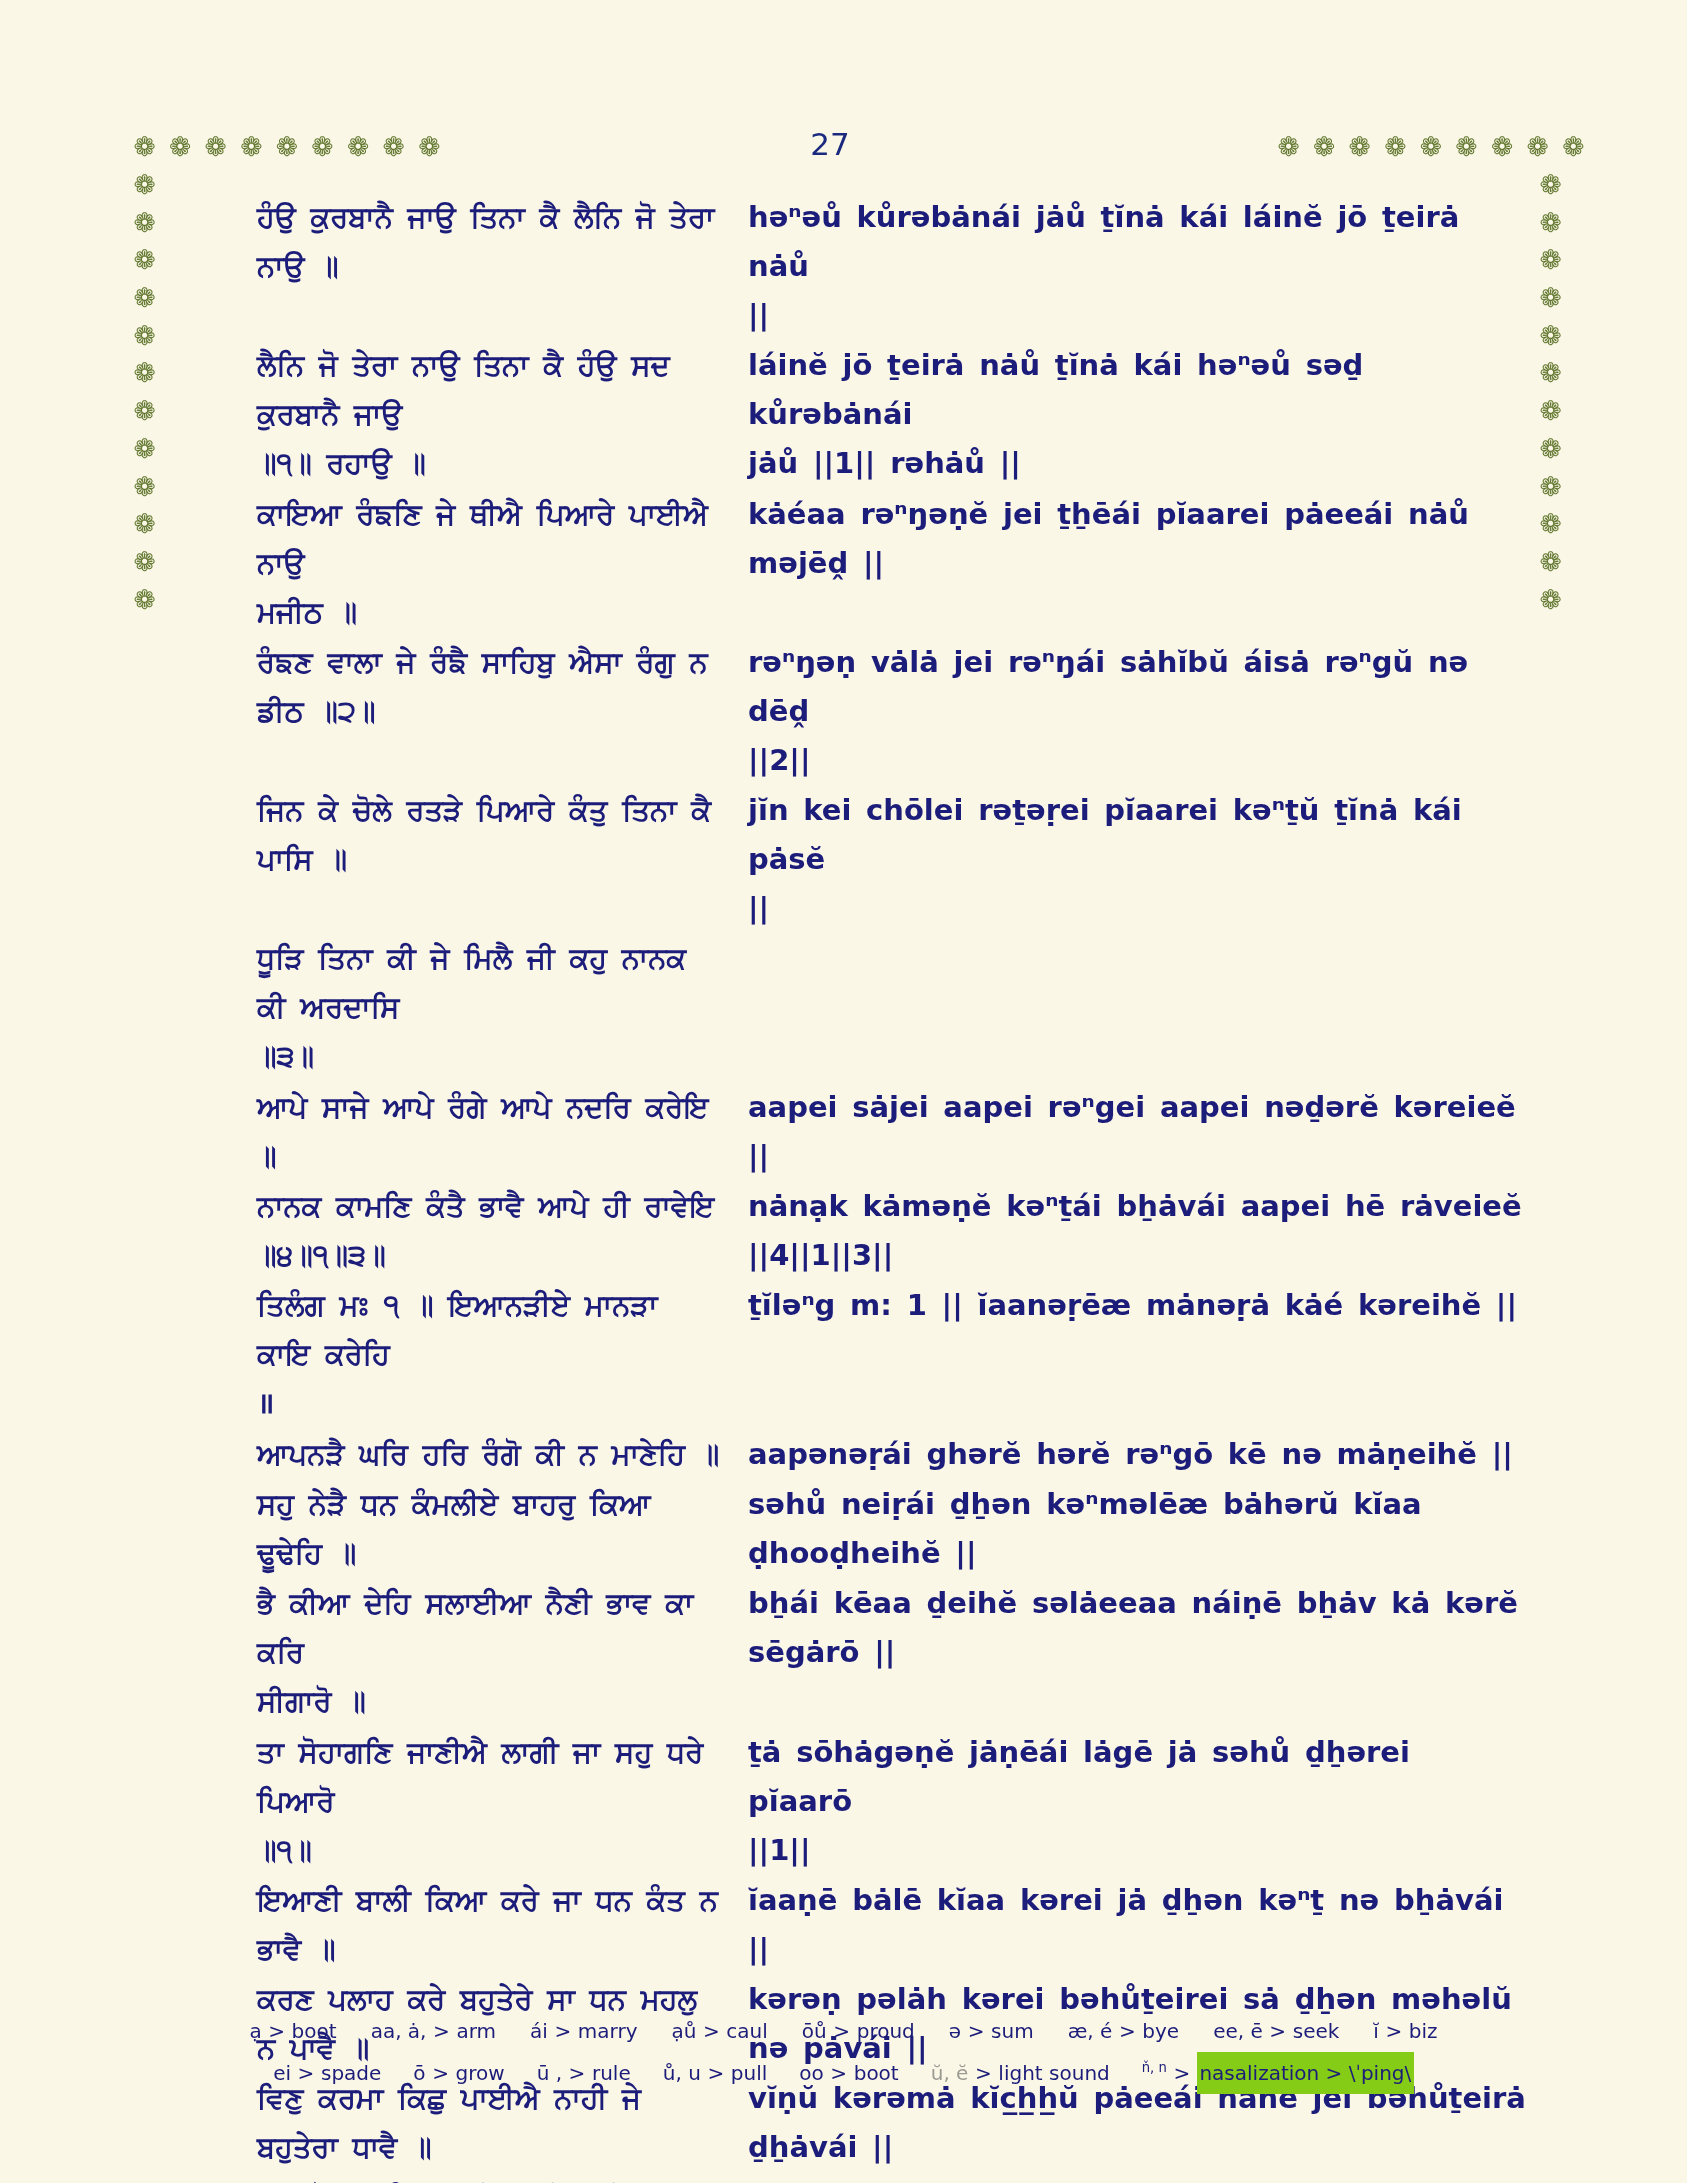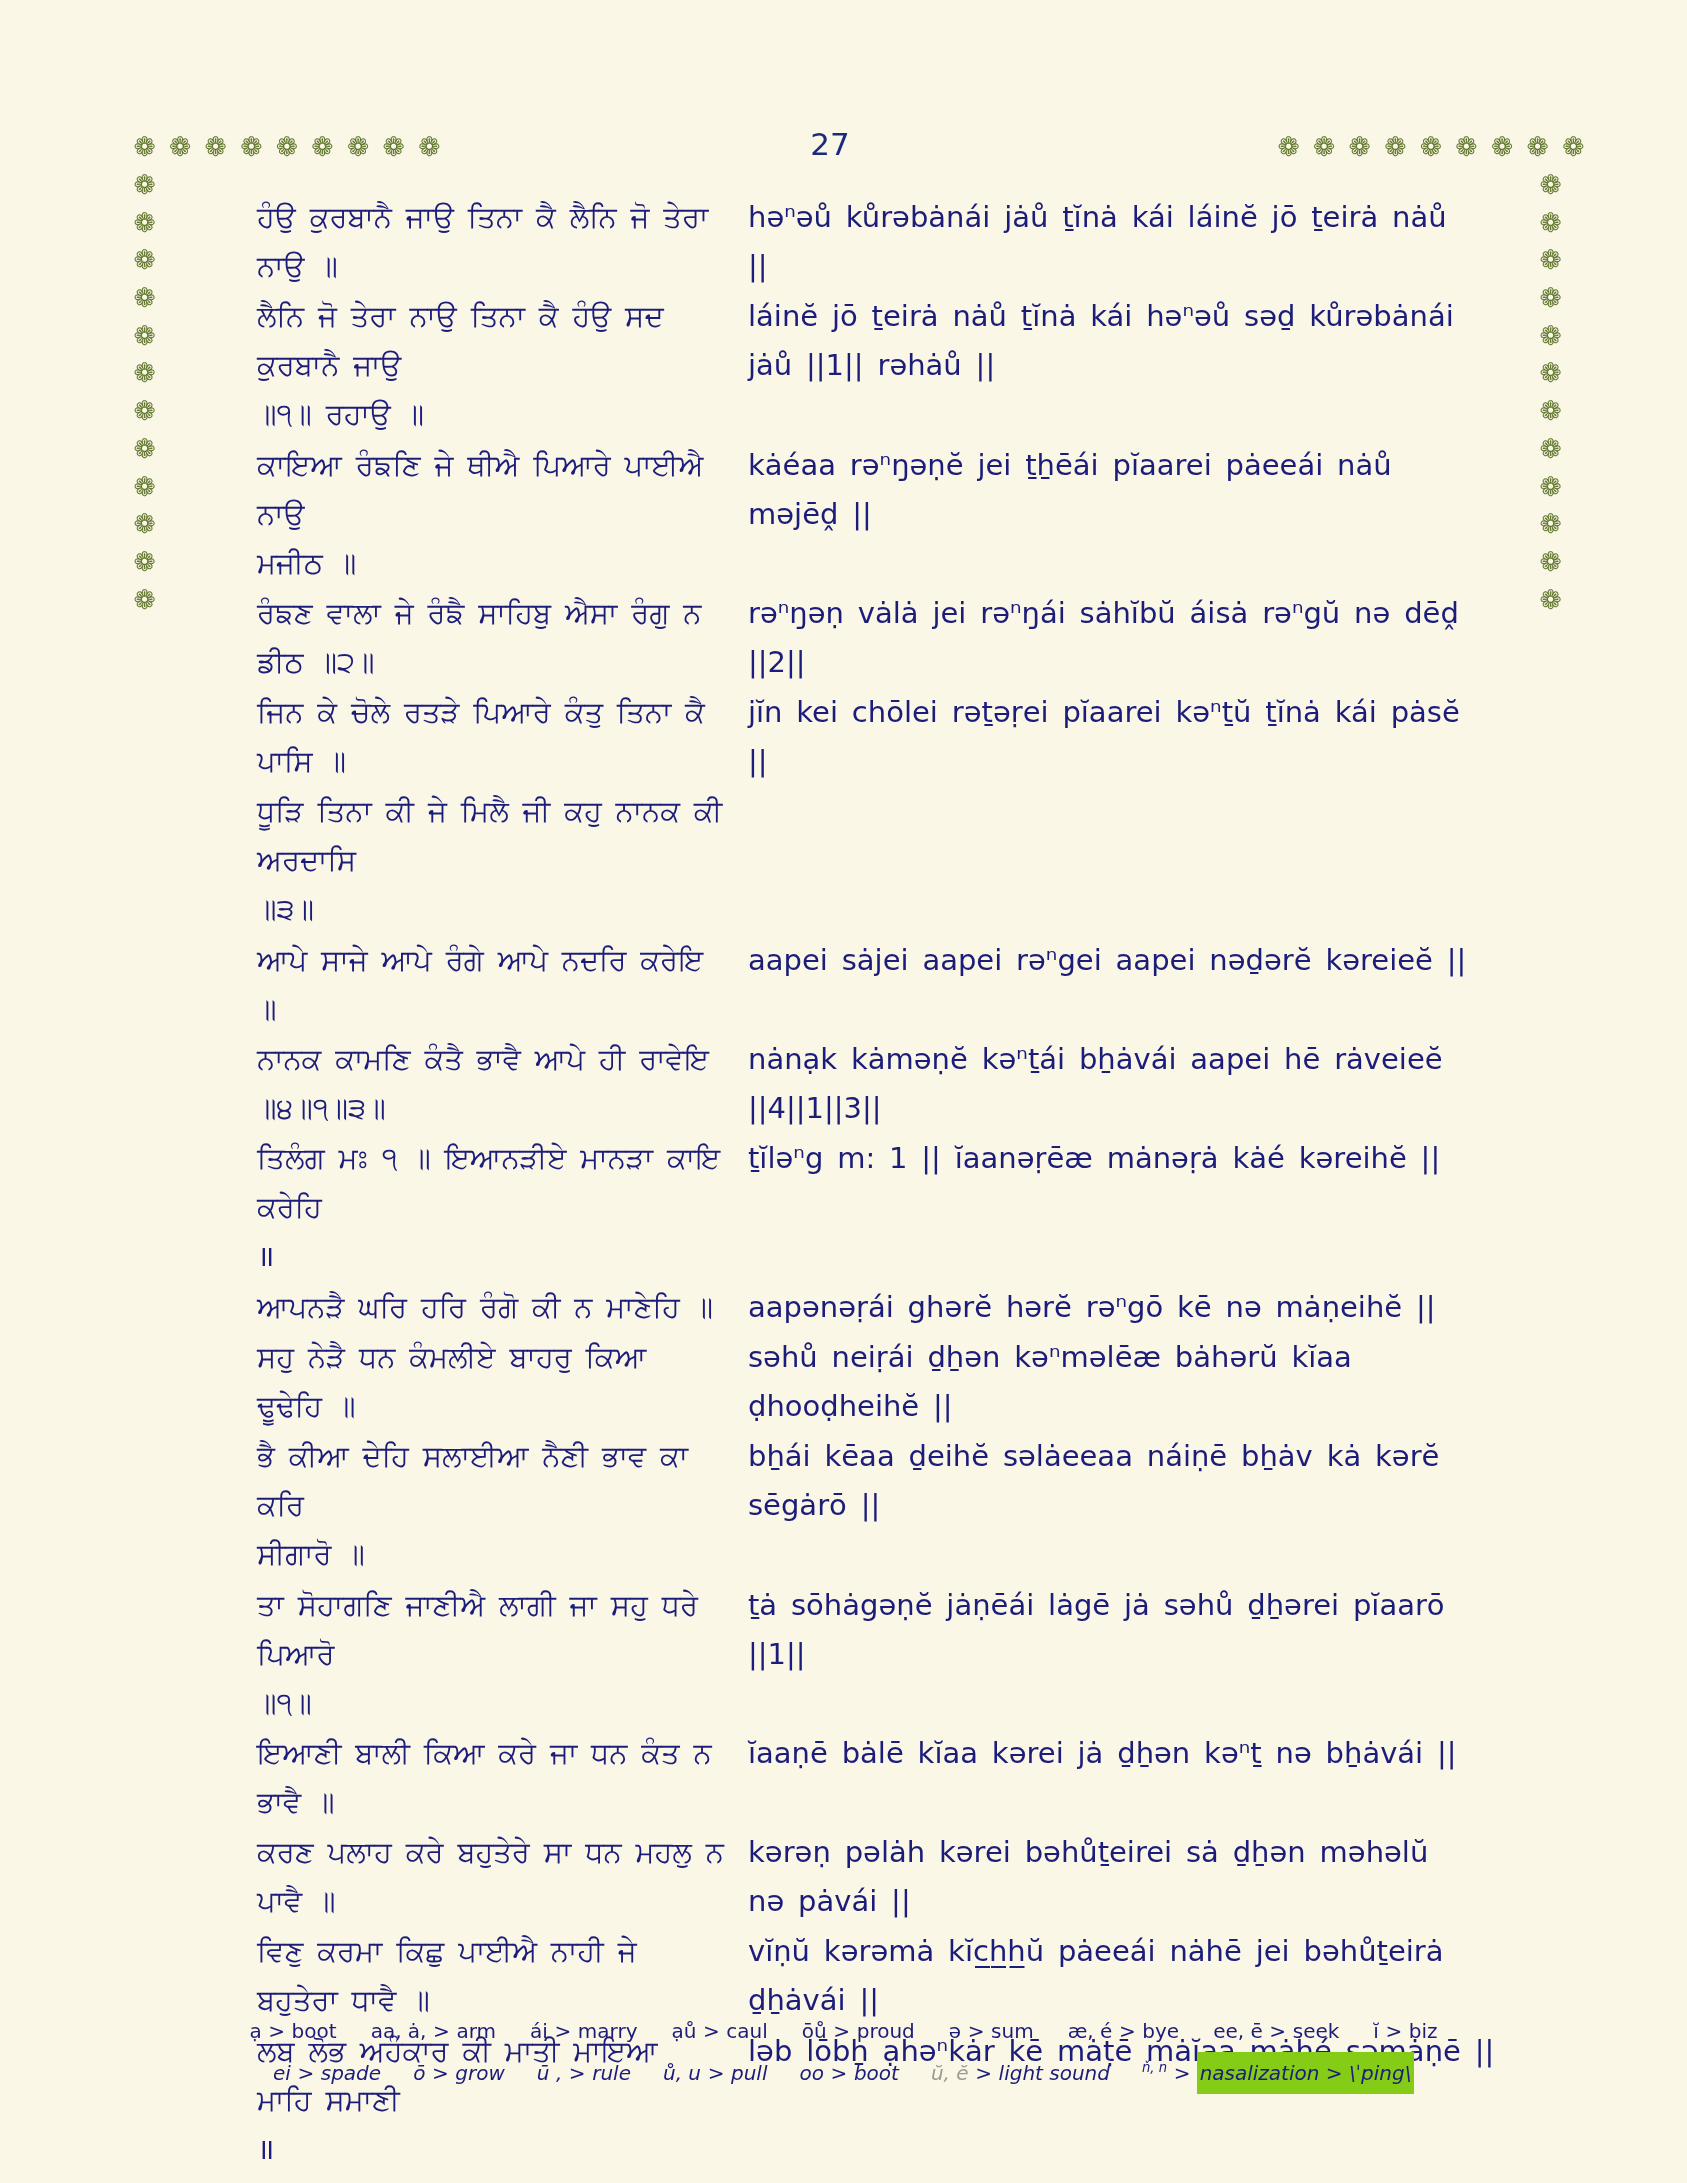--- a/index.html
+++ b/index.html
@@ -13,26 +13,26 @@
   .btl{left:130px;top:134px;}
   .btr{left:1274px;top:134px;}
   .bcl{left:130px;top:172px;}
   .bcr{left:1536px;top:172px;}
   .f{font-size:26.5px;line-height:26.5px;color:#647931;width:29px;text-align:center;}
   
   .content{position:absolute;left:257px;top:193px;width:1269px;}
   .row{display:flex;margin-bottom:1.3px;}
   .g{width:491px;padding-right:24px;box-sizing:border-box;color:#1c1c7a;}
   .t{flex:1;color:#1c1c7a;}
-  .g,.t{font-size:29px;line-height:49px;white-space:pre-line;word-spacing:0.16em;}
+  .g,.t{font-size:29px;line-height:49px;white-space:pre-line;word-spacing:0.16em;font-weight:bold;}
   
   .guide{position:absolute;left:0;top:2010px;width:1687px;color:#1c1c7a;}
   .grow{display:flex;justify-content:center;align-items:baseline;font-size:20px;line-height:42px;}
   .grow1 .item{margin:0 17px;}
-  .grow2 .item{margin:0 16px;font-style:italic;}
+  .grow2 .item{margin:0 16px;}
   .item{display:inline-flex;align-items:baseline;gap:6.6px;white-space:nowrap;}
   .fk.muted{color:#9b9b93;}
   .fk.sup{font-size:13.2px;position:relative;top:-8px;}
   .ping{background:#84cc16;padding:0 2.6px;}
 </style>
 </head>
 <body>
 
 <div class="page">
 

